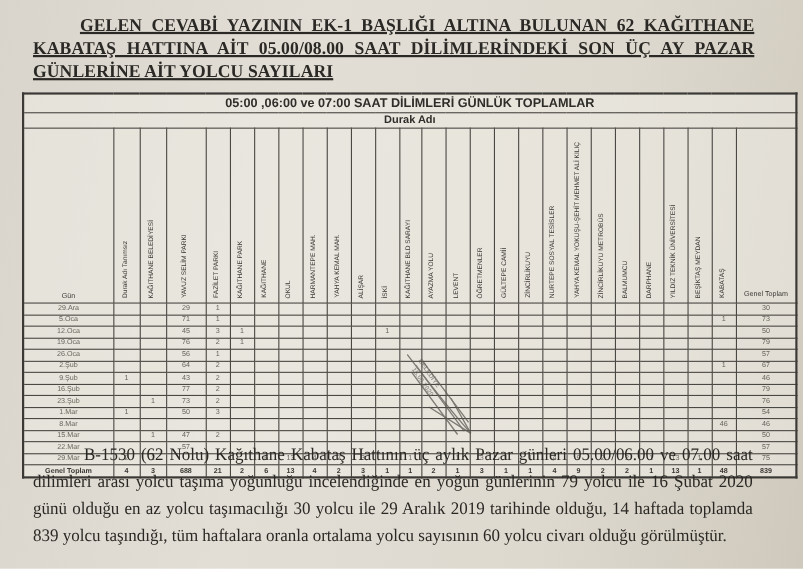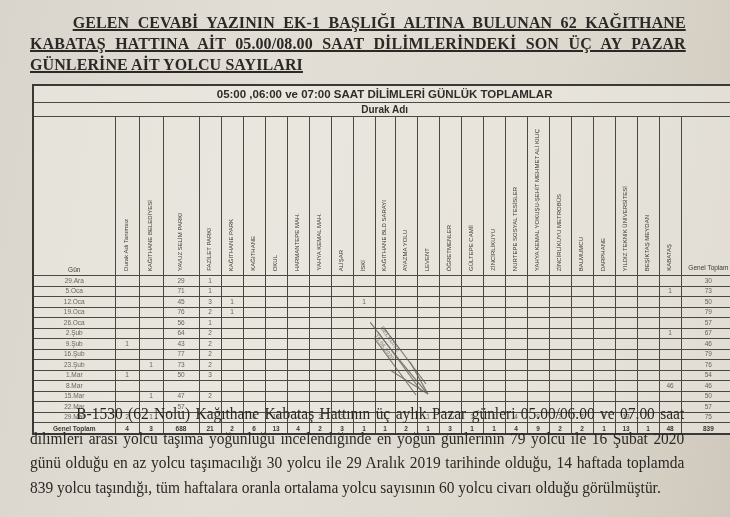--- a/index.html
+++ b/index.html
@@ -13,21 +13,21 @@
   .heading {
     position: absolute; left: 30px; top: 12px; width: 676px;
     font-family: "Liberation Serif", serif;
     font-weight: bold; font-size: 16.5px; line-height: 21px;
     text-decoration: underline; text-decoration-thickness: 1.5px;
     text-align: justify; letter-spacing: 0.1px;
     transform: scaleX(0.97); transform-origin: left top;
   }
   .heading .indent { display: inline-block; width: 44px; }
   .table-wrap {
-    position: absolute; left: 32px; top: 84px; width: 663px;
+    position: absolute; left: 20px; top: 84px; width: 663px;
   }
   table {
     border-collapse: collapse; width: 663px; table-layout: fixed;
     font-family: "Liberation Sans", sans-serif; color: #3c3a36;
     background: rgba(238,236,230,0.55);
   }
   td, th { border: 1px solid #4a4843; padding: 0; overflow: hidden; }
   table { border: 2px solid #3b3935; }
   .title-row th { height: 16px; font-size: 11.5px; font-weight: bold; text-align: center; color: #2f2d29; }
   .durak-row th { height: 13px; font-size: 10px; font-weight: bold; text-align: center; color: #2f2d29; }

